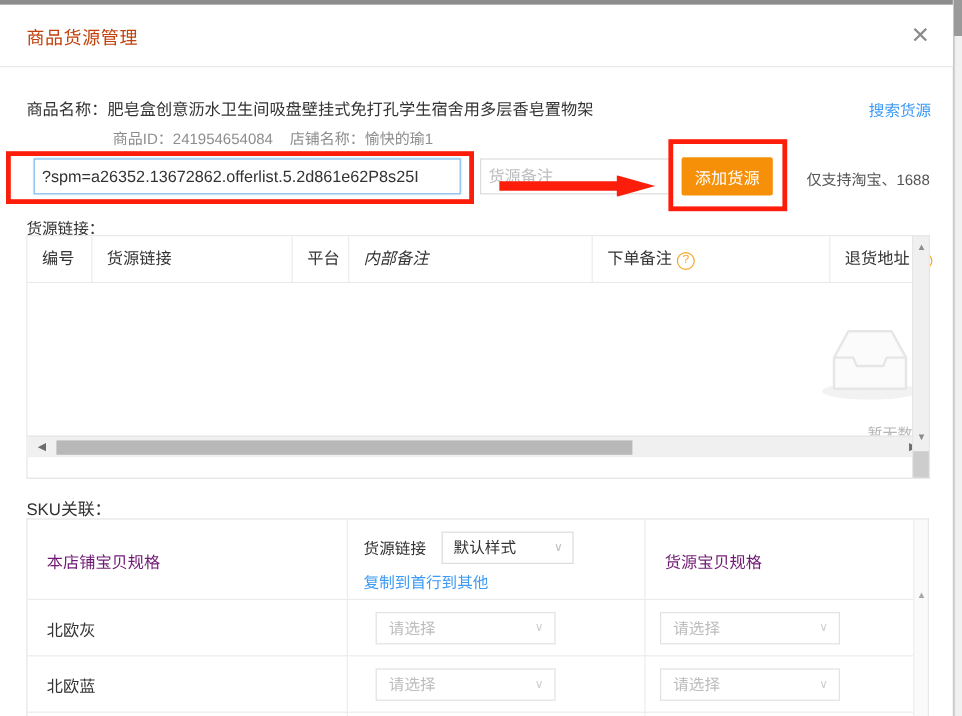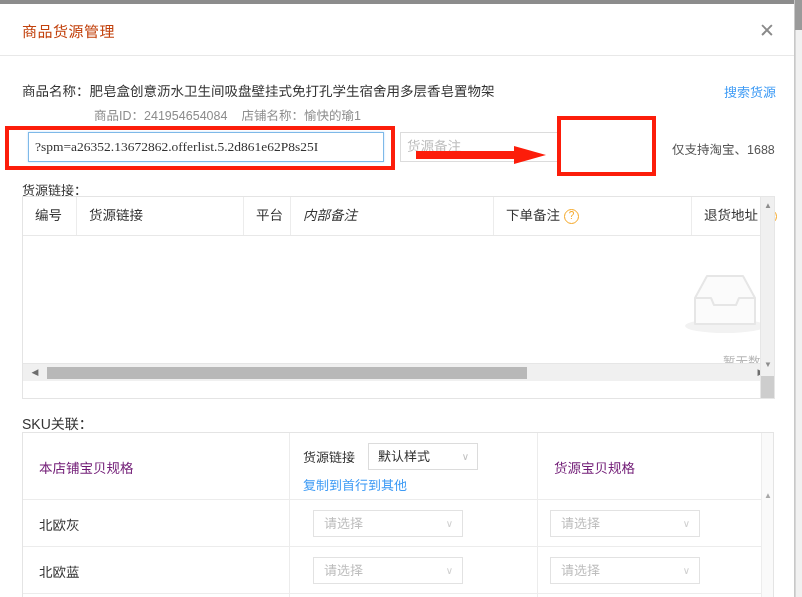--- a/index.html
+++ b/index.html
@@ -111,21 +111,21 @@
   }
   .inp {
     position: absolute;
     height: 30px;
     box-sizing: border-box;
     border: 1px solid #d9d9d9;
     background: #fff;
     font-size: 13.5px;
     color: #333;
     padding: 0 6px;
-    font-family: Liberation Serif, serif;
+    font-family: Liberation Sans, sans-serif;
     outline: none;
   }
   .inp::placeholder { color: #bdbdbd; }
   #link-input {
     left: 28px; top: 4px;
     width: 356px;
     border: 1px solid #7eb9e8;
     box-shadow: 0 0 2px rgba(64,158,255,.35);
   }
   #remark-input {
@@ -423,20 +423,21 @@
     <span>商品名称：</span><span>肥皂盒创意沥水卫生间吸盘壁挂式免打孔学生宿舍用多层香皂置物架</span>
   </div>
   <div class="prod-sub-row">
     <span>商品ID：</span><span>241954654084</span><span class="gap"></span><span>店铺名称：</span><span>愉快的瑜1</span>
   </div>
   <div class="search-link">搜索货源</div>
 
   <div class="add-row">
     <input class="inp" id="link-input" type="text" value="?spm=a26352.13672862.offerlist.5.2d861e62P8s25I" style="">
     <input class="inp" id="remark-input" type="text" placeholder="货源备注" style="">
+    <button class="add-btn">添加货源</button>
     <div class="support-note">仅支持淘宝、1688</div>
   </div>
 
   <div class="anno-box" id="anno-box-link"></div>
   <div class="anno-box" id="anno-box-btn"></div>
   <svg class="anno-arrow" viewBox="0 0 130 18" preserveAspectRatio="none">
     <path d="M0 9 L100 9" stroke="#fc1d0a" stroke-width="8" fill="none"></path>
     <path d="M98 0 L130 9 L98 18 Z" fill="#fc1d0a"></path>
   </svg>
 

